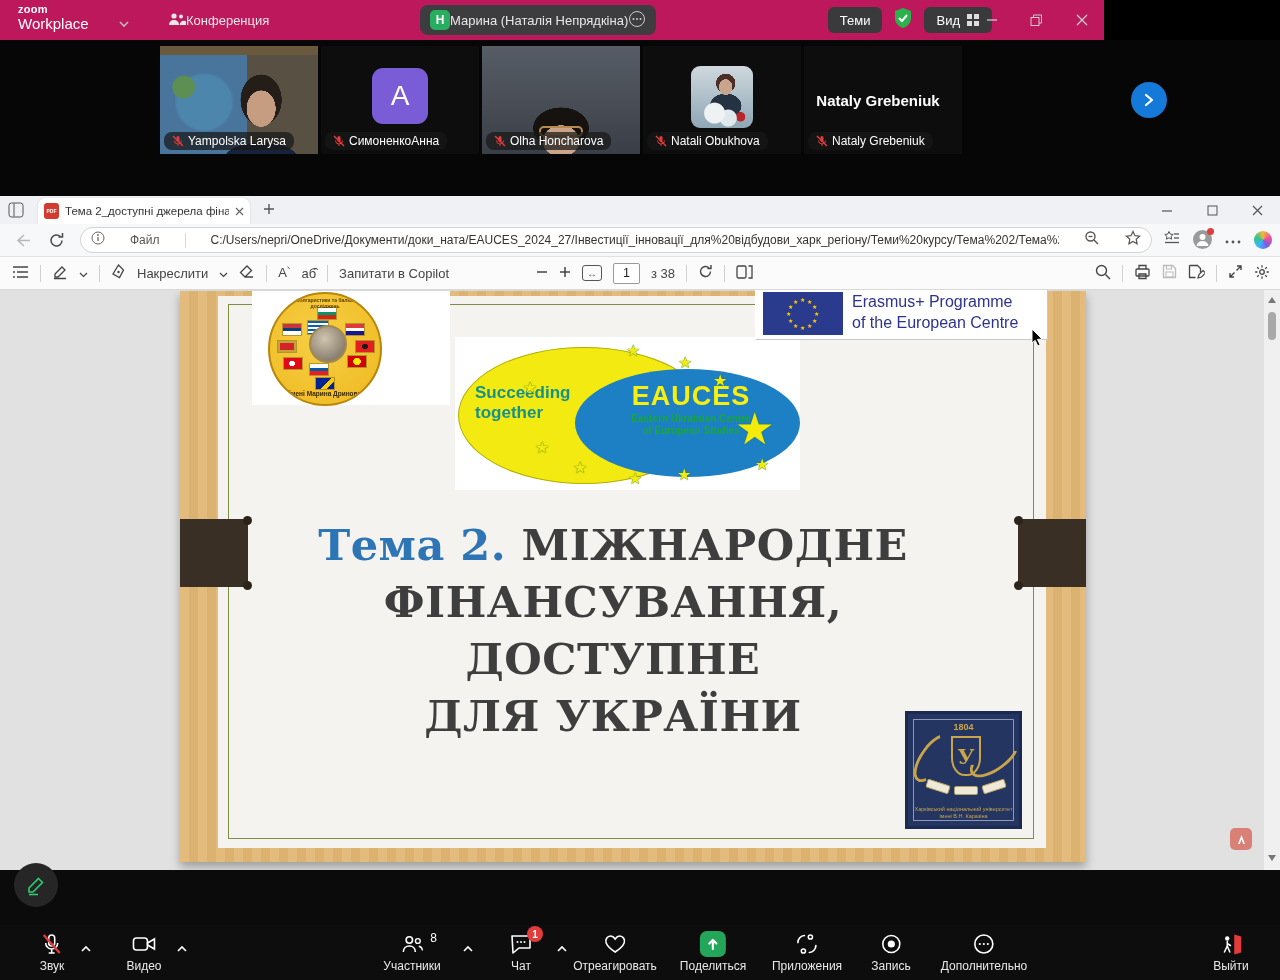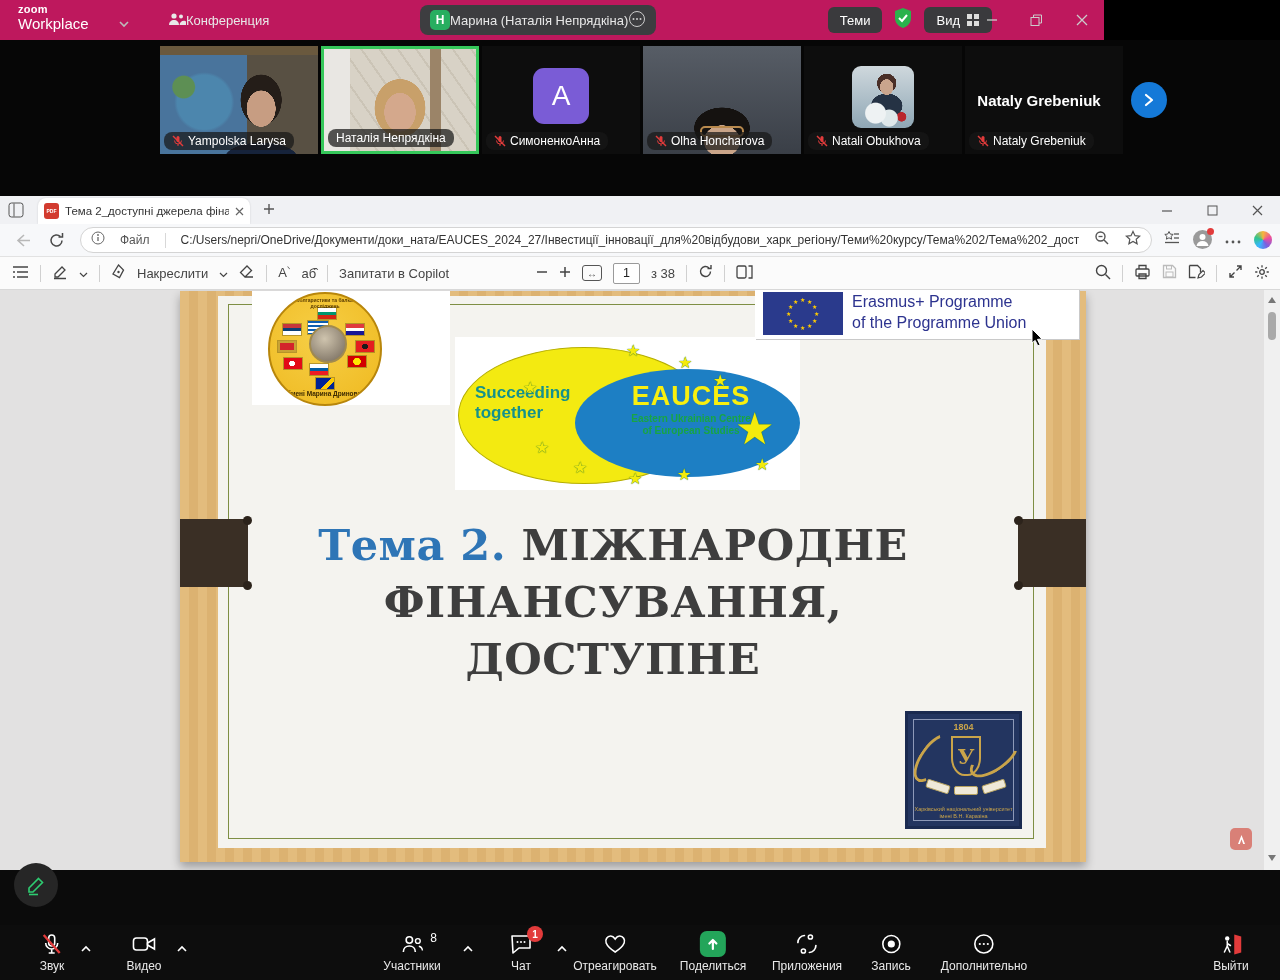--- a/index.html
+++ b/index.html
@@ -63,21 +63,21 @@
   .tabstrip{position:absolute;left:0;top:0;width:1280px;height:28px;background:#f0f1f4;display:flex;align-items:center}
   .tabactions{position:absolute;left:8px;top:6px}
   .btab{position:absolute;left:38px;top:2px;width:212px;height:26px;background:#fff;border-radius:8px 8px 0 0;display:flex;align-items:center;gap:6px;padding:0 6px;box-shadow:0 0 2px rgba(0,0,0,.15)}
   .pdfico{width:15px;height:16px;background:#d23b2f;border-radius:3px;color:#fff;font-size:5px;font-weight:700;display:flex;align-items:center;justify-content:center;flex:none}
   .btab .ttxt{font-size:11.5px;color:#333;white-space:nowrap;overflow:hidden;flex:1}
   .newtab{position:absolute;left:262px;top:6px}
   .bwinbtns{position:absolute;right:0;top:0;height:28px;display:flex}
   .bwinbtns .wb{width:45px;height:28px;display:flex;align-items:center;justify-content:center}
   .addrbar{position:absolute;left:0;top:28px;width:1280px;height:33px;background:#f7f8fa;border-bottom:1px solid #e2e2e2;display:flex;align-items:center}
   .navico{position:absolute;top:8px}
-  .urlpill{position:absolute;left:80px;top:3px;width:1072px;height:26px;background:#fff;border:1px solid #d4d4d4;border-radius:14px;display:flex;align-items:center;padding:0 10px;gap:15px}
+  .urlpill{position:absolute;left:80px;top:3px;width:1072px;height:26px;background:#fff;border:1px solid #d4d4d4;border-radius:14px;display:flex;align-items:center;padding:0 10px;gap:25px}
   .urlpill .scheme{font-size:12px;color:#555;flex:none}
   .urlpill .sep{width:1px;height:15px;background:#d8d8d8;flex:none}
   .urlpill .url{font-size:12px;color:#333;white-space:nowrap;overflow:hidden;flex:1}
   .addr-right{position:absolute;right:8px;top:5px;display:flex;align-items:center;gap:13px}
   .avatarico{position:relative;width:19px;height:19px;border-radius:50%;background:#9a9a9a}
   .avatarico::after{content:"";position:absolute;right:-2px;top:-2px;width:7px;height:7px;border-radius:50%;background:#e23b3b}
   .copilot{width:18px;height:18px;border-radius:50%;background:conic-gradient(#f6b73c,#ec4f9d,#7b5fe0,#38b6ff,#31c48d,#f6b73c)}
 
   .pdfbar{position:absolute;left:0;top:61px;width:1280px;height:33px;background:#fbfbfb;border-bottom:1px solid #d8d8d8;font-size:13px;color:#333}
   .pdfbar .grp{position:absolute;top:0;height:32px;display:flex;align-items:center;gap:11px}
@@ -116,21 +116,21 @@
 
   .eaucesbox{position:absolute;left:275px;top:46px;width:345px;height:153px;background:#fff}
   .el-y{position:absolute;left:3px;top:10px;width:252px;height:137px;border-radius:50%;background:#f3ea11;border:1px solid #b5ae00}
   .el-b{position:absolute;left:120px;top:32px;width:225px;height:108px;border-radius:50%;background:#1d7fc4}
   .succ{position:absolute;left:20px;top:46px;font-size:17px;line-height:20px;font-weight:700;color:#15918c}
   .eaname{position:absolute;left:138px;top:44px;width:196px;text-align:center;color:#f8ef0f;font-size:27px;font-weight:800;letter-spacing:1px}
   .easub{position:absolute;left:138px;top:76px;width:196px;text-align:center;color:#18a544;font-size:10px;font-weight:700;line-height:12px}
   .st{position:absolute;font-size:16px;color:#f4eb0c;text-shadow:0 0 1px #2e7d32,0 0 1px #2e7d32;font-style:normal;line-height:1}
   .stbig{font-size:44px}
 
-  .erasmusbox{position:absolute;left:575px;top:-4px;width:324px;height:52px;background:#fff;box-shadow:1px 1px 0 #c9c9c9}
+  .erasmusbox{position:absolute;left:575px;top:-4px;width:292px;height:52px;background:#fff;box-shadow:1px 1px 0 #c9c9c9}
   .euflag{position:absolute;left:8px;top:5px;width:80px;height:43px;background:#2a3a8c}
   .es{position:absolute;font-size:6px;color:#ffcc00;font-style:normal;line-height:1}
   .eratext{position:absolute;left:97px;top:4px;font-size:16px;line-height:21px;color:#2d338f;font-weight:500}
 
   .ribbon{position:absolute;top:228px;width:68px;height:68px;background:#3a2f25;z-index:3}
   .rib-l{left:0}.rib-r{left:838px}
   .peg{position:absolute;width:9px;height:9px;border-radius:50%;background:#2c231b}
 
   .stitle{position:absolute;left:58px;top:226px;width:750px;text-align:center;font-family:"DejaVu Serif",serif;font-weight:700;font-size:43px;line-height:57px;color:#3e3e3e;letter-spacing:.5px;z-index:4}
   .stitle .accent{color:#2e75b6}
@@ -243,25 +243,20 @@
   <div class="vstrip">
     <div class="tiles">
       <div class="tile t1">
         <div class="nlabel">
           <svg width="12" height="12">
               <rect x="4.5" y="1" width="3" height="6" rx="1.5" fill="#e23b3b"></rect>
               <path d="M2.5 5.5a3.5 3.5 0 007 0M6 9v2" stroke="#e23b3b" fill="none"></path>
               <line x1="1" y1="1" x2="11" y2="11" stroke="#e23b3b" stroke-width="1.4"></line>
             </svg>
           <span>Yampolska Larysa</span>
-        </div>
-      </div>
-      <div class="tile t2">
-        <div class="nlabel">
-          <span>Наталія Непрядкіна</span>
         </div>
       </div>
       <div class="tile t3">
         <div class="avsq">A</div>
         <div class="nlabel">
           <svg width="12" height="12">
               <rect x="4.5" y="1" width="3" height="6" rx="1.5" fill="#e23b3b"></rect>
               <path d="M2.5 5.5a3.5 3.5 0 007 0M6 9v2" stroke="#e23b3b" fill="none"></path>
               <line x1="1" y1="1" x2="11" y2="11" stroke="#e23b3b" stroke-width="1.4"></line>
             </svg>
@@ -541,38 +536,39 @@
             <i class="es" style="left:25px;top:26px">★</i>
             <i class="es" style="left:23px;top:19px">★</i>
             <i class="es" style="left:25px;top:12px">★</i>
             <i class="es" style="left:30px;top:7px">★</i>
             <i class="es" style="left:37px;top:5px">★</i>
             <i class="es" style="left:44px;top:7px">★</i>
             <i class="es" style="left:49px;top:12px">★</i>
           </div>
           <div class="eratext">
             <span>Erasmus+ Programme</span><br>
-            <span>of the Programme Union</span>
+            <span>of the European Centre</span>
           </div>
         </div>
 
         <div class="ribbon rib-l">
           <span class="peg" style="right:-4px;top:-3px"></span>
             <span class="peg" style="right:-4px;bottom:-3px"></span>
         </div>
         <div class="ribbon rib-r">
           <span class="peg" style="left:-4px;top:-3px"></span>
             <span class="peg" style="left:-4px;bottom:-3px"></span>
         </div>
 
         <div class="stitle">
           <span class="accent">Тема 2.</span>
           <span>МІЖНАРОДНЕ</span><br>
           <span>ФІНАНСУВАННЯ,</span><br>
           <span>ДОСТУПНЕ</span><br>
+          <span>ДЛЯ УКРАЇНИ</span>
         </div>
 
         <div class="karazin">
           <div class="frame"></div>
           <div class="yr">1804</div>
           <div class="laurel la-l"></div>
           <div class="laurel la-r"></div>
           <div class="shield">У</div>
           <div class="krib kr1"></div>
             <div class="krib kr2"></div>

